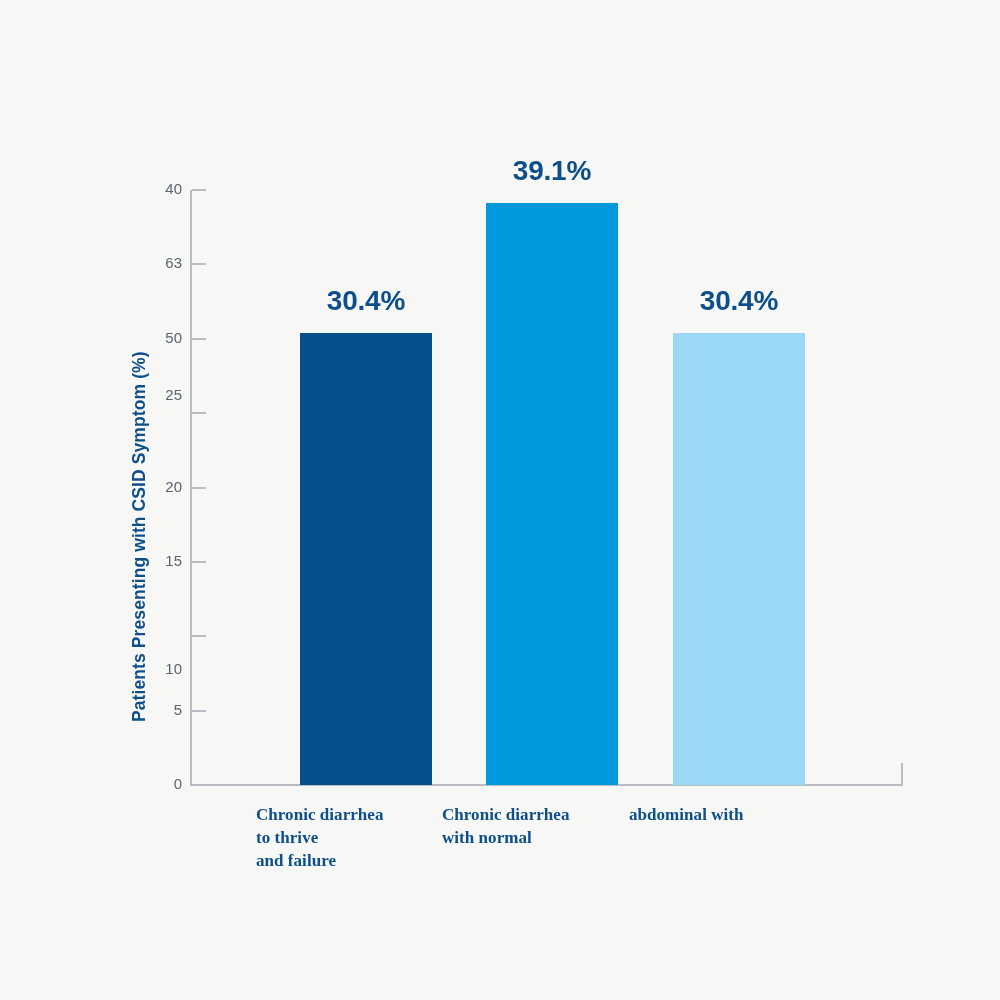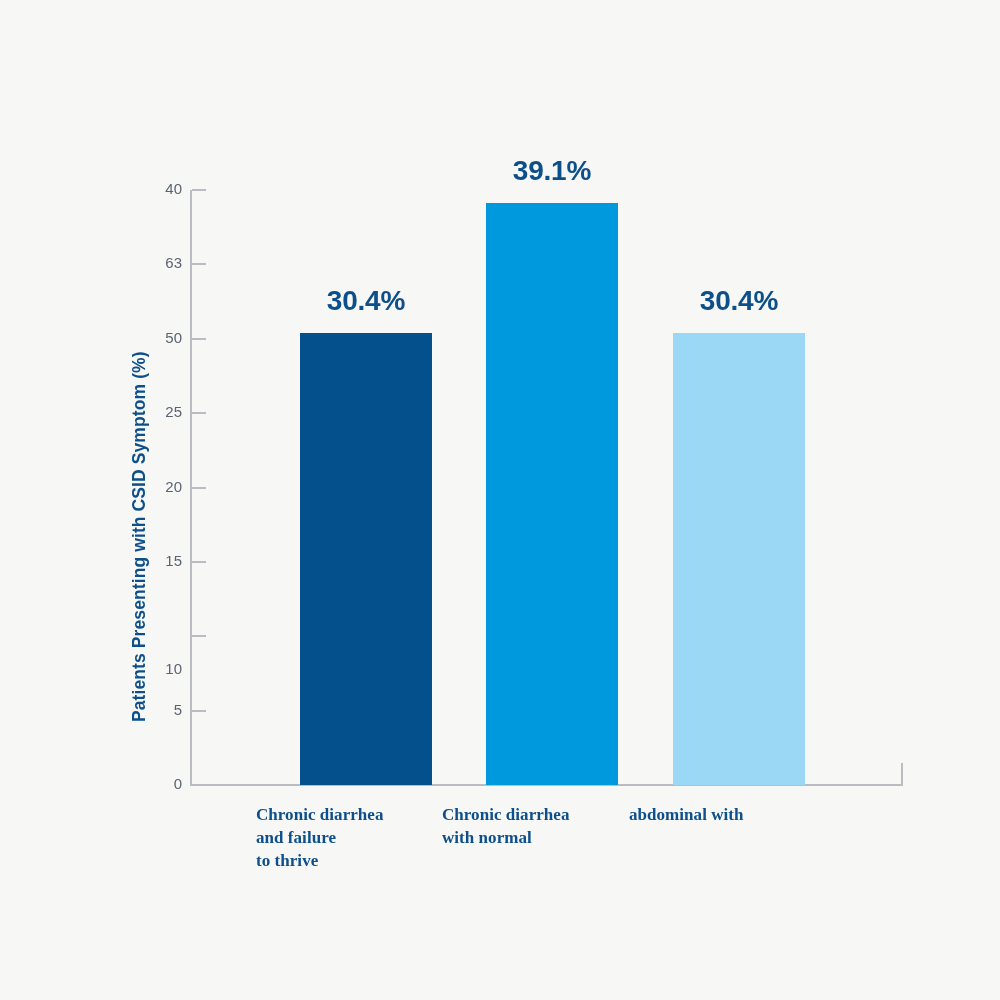--- a/index.html
+++ b/index.html
@@ -127,21 +127,21 @@
       <div class="tick-label" style="top: 776px;">0</div>
       <div class="tick" style="top: 709.625px;"></div>
       <div class="tick-label" style="top: 701.625px;">5</div>
       <div class="tick" style="top: 635.25px;"></div>
       <div class="tick-label" style="top: 661px;">10</div>
       <div class="tick" style="top: 560.875px;"></div>
       <div class="tick-label" style="top: 552.875px;">15</div>
       <div class="tick" style="top: 486.5px;"></div>
       <div class="tick-label" style="top: 478.5px;">20</div>
       <div class="tick" style="top: 412.125px;"></div>
-      <div class="tick-label" style="top: 404px;">25</div>
+      <div class="tick-label" style="top: 387px;">25</div>
       <div class="tick" style="top: 337.75px;"></div>
       <div class="tick-label" style="top: 329.75px;">50</div>
       <div class="tick" style="top: 263.375px;"></div>
       <div class="tick-label" style="top: 255.375px;">63</div>
       <div class="tick" style="top: 189px;"></div>
       <div class="tick-label" style="top: 181px;">40</div>
     </div>
 
   <div id="bars-layer">
       <div class="bar" style="left: 300px; width: 132px; height: 452.2px; background: rgb(4, 80, 140);"></div>
@@ -151,22 +151,22 @@
 
   <div id="values-layer">
       <div class="value-label" style="left: 276px; width: 180px; top: 284.8px;">30.4%</div>
       <div class="value-label" style="left: 462px; width: 180px; top: 155.387px;">39.1%</div>
       <div class="value-label" style="left: 649px; width: 180px; top: 284.8px;">30.4%</div>
     </div>
 
   <div id="cats-layer">
       <div class="cat-label" style="left: 256px; width: 220px; top: 803px;">
         <span class="line">Chronic diarrhea</span>
+        <span class="line">to thrive</span>
         <span class="line">and failure</span>
-        <span class="line">to thrive</span>
       </div>
       <div class="cat-label" style="left: 442px; width: 220px; top: 803px;">
         <span class="line">Chronic diarrhea</span>
         <span class="line">with normal</span>
       </div>
       <div class="cat-label" style="left: 629px; width: 220px; top: 803px;">
         <span class="line">abdominal with</span>
       </div>
     </div>
 

